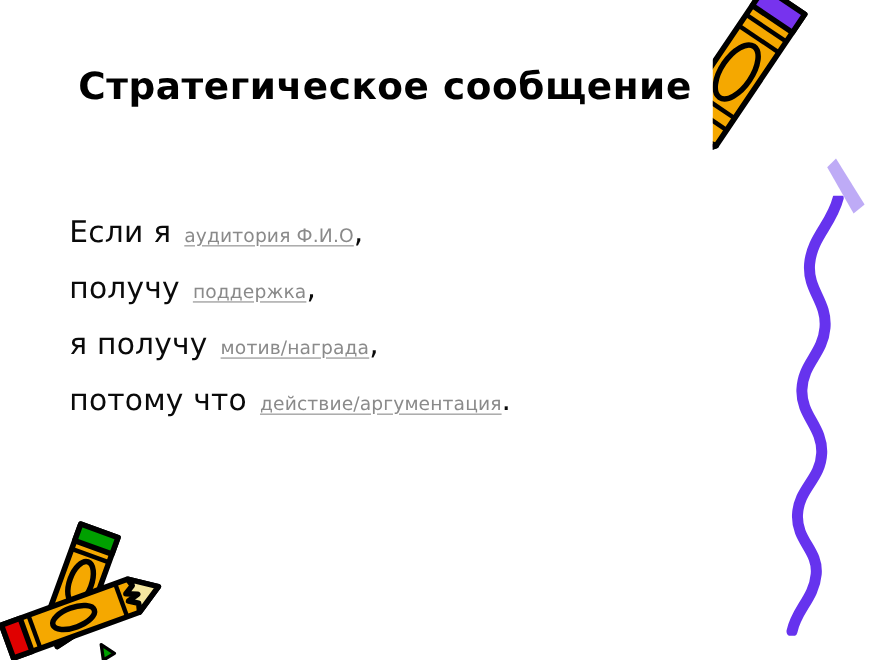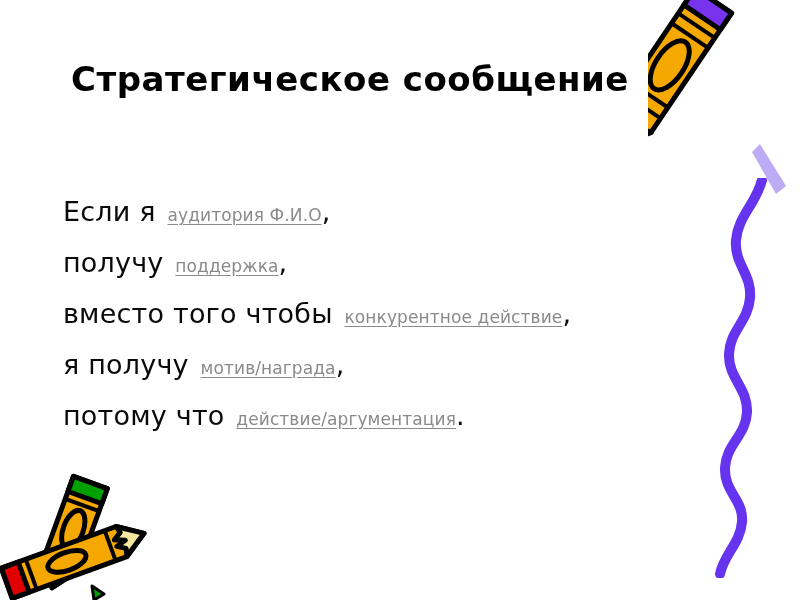--- a/index.html
+++ b/index.html
@@ -103,24 +103,20 @@
     <div class="body-line">
       <span class="lead">Если я</span>
       <span class="placeholder">аудитория Ф.И.О</span><span class="punct">,</span>
     </div>
 
     <div class="body-line">
       <span class="lead">получу</span>
       <span class="placeholder">поддержка</span><span class="punct">,</span>
     </div>
 
-    <div class="body-line">
-      <span class="lead">вместо того чтобы</span>
-      <span class="placeholder">конкурентное действие</span><span class="punct">,</span>
-    </div>
 
     <div class="body-line">
       <span class="lead">я получу</span>
       <span class="placeholder">мотив/награда</span><span class="punct">,</span>
     </div>
 
     <div class="body-line">
       <span class="lead">потому что</span>
       <span class="placeholder">действие/аргументация</span><span class="punct">.</span>
     </div>

